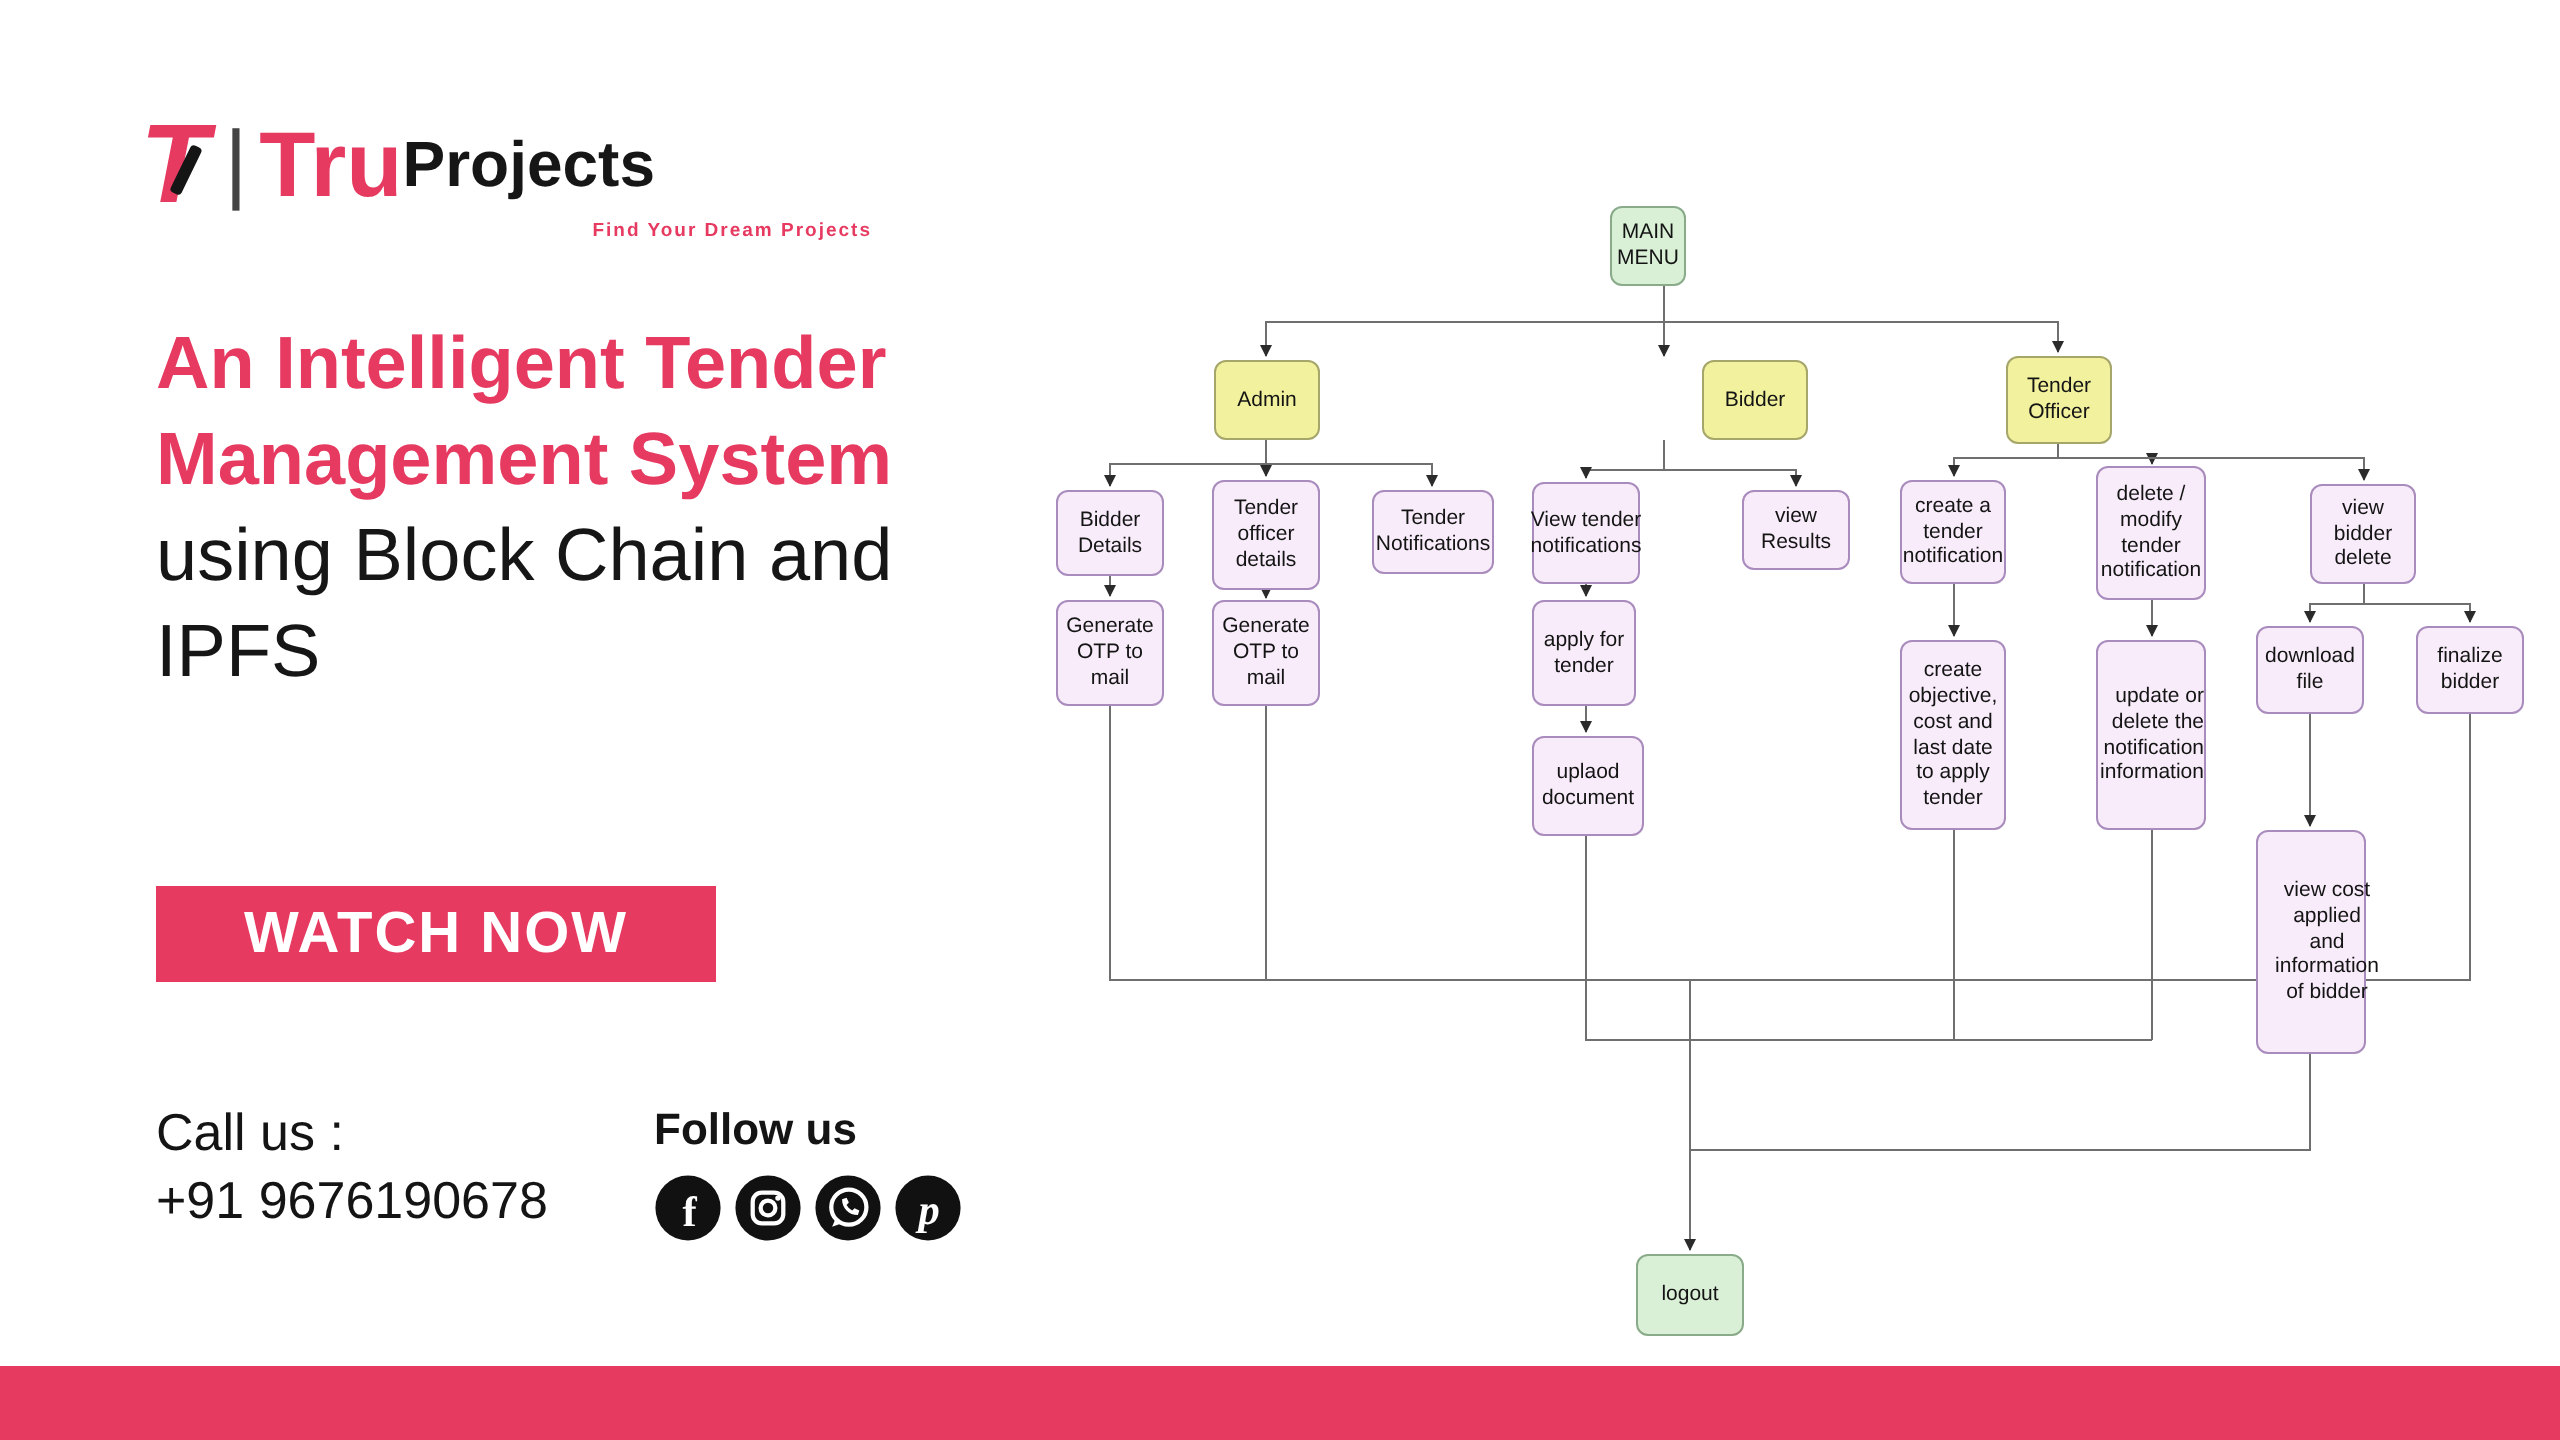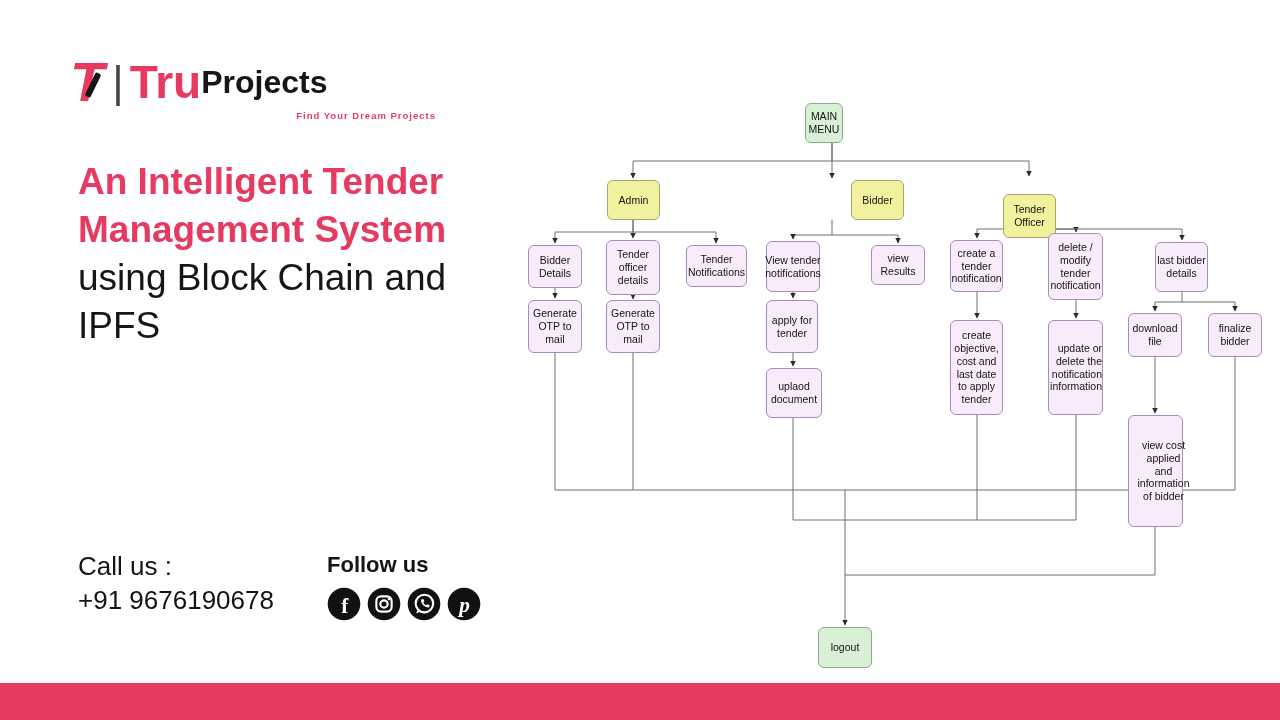--- a/index.html
+++ b/index.html
@@ -57,20 +57,23 @@
     <div class="logo-tagline">Find Your Dream Projects</div>
   </div>
 
   <div class="title">
     <div class="pink">An Intelligent Tender</div>
     <div class="pink">Management System</div>
     <div class="dark">using Block Chain and</div>
     <div class="dark">IPFS</div>
   </div>
 
+  <div class="cta">
+    <span>WATCH NOW</span>
+  </div>
 
   <div class="contact">
     <div>Call us :</div>
     <div>+91 9676190678</div>
   </div>
 
   <div class="social">
     <div class="social-heading">Follow us</div>
     <div class="social-icons">
       <svg width="34" height="34" viewBox="0 0 24 24">
@@ -134,21 +137,21 @@
       </svg>
   <div class="node green" style="left: 805px; top: 103px; width: 38px; height: 40px;">
         <span>MAIN MENU</span>
       </div>
       <div class="node yellow" style="left: 607px; top: 180px; width: 53px; height: 40px;">
         <span>Admin</span>
       </div>
       <div class="node yellow" style="left: 805px; top: 180px; width: 53px; height: 40px; margin-left: 46px;">
         <span>Bidder</span>
       </div>
-      <div class="node yellow" style="left: 1003px; top: 178px; width: 53px; height: 44px; margin-top: 16px;">
+      <div class="node yellow" style="left: 1003px; top: 178px; width: 53px; height: 44px;">
         <span>Tender Officer</span>
       </div>
       <div class="node pink" style="left: 528px; top: 245px; width: 54px; height: 43px;">
         <span>Bidder Details</span>
       </div>
       <div class="node pink" style="left: 606px; top: 240px; width: 54px; height: 55px;">
         <span>Tender officer details</span>
       </div>
       <div class="node pink" style="left: 686px; top: 245px; width: 61px; height: 42px;">
         <span>Tender Notifications</span>
@@ -159,21 +162,21 @@
       <div class="node pink" style="left: 871px; top: 245px; width: 54px; height: 40px;">
         <span>view Results</span>
       </div>
       <div class="node pink" style="left: 950px; top: 240px; width: 53px; height: 52px;">
         <span>create a tender notification</span>
       </div>
       <div class="node pink" style="left: 1048px; top: 233px; width: 55px; height: 67px;">
         <span>delete / modify tender notification</span>
       </div>
       <div class="node pink" style="left: 1155px; top: 242px; width: 53px; height: 50px;">
-        <span>last bidder details</span>
+        <span>view bidder delete</span>
       </div>
       <div class="node pink" style="left: 528px; top: 300px; width: 54px; height: 53px;">
         <span>Generate OTP to mail</span>
       </div>
       <div class="node pink" style="left: 606px; top: 300px; width: 54px; height: 53px;">
         <span>Generate OTP to mail</span>
       </div>
       <div class="node pink" style="left: 766px; top: 300px; width: 52px; height: 53px;">
         <span>apply for tender</span>
       </div>

